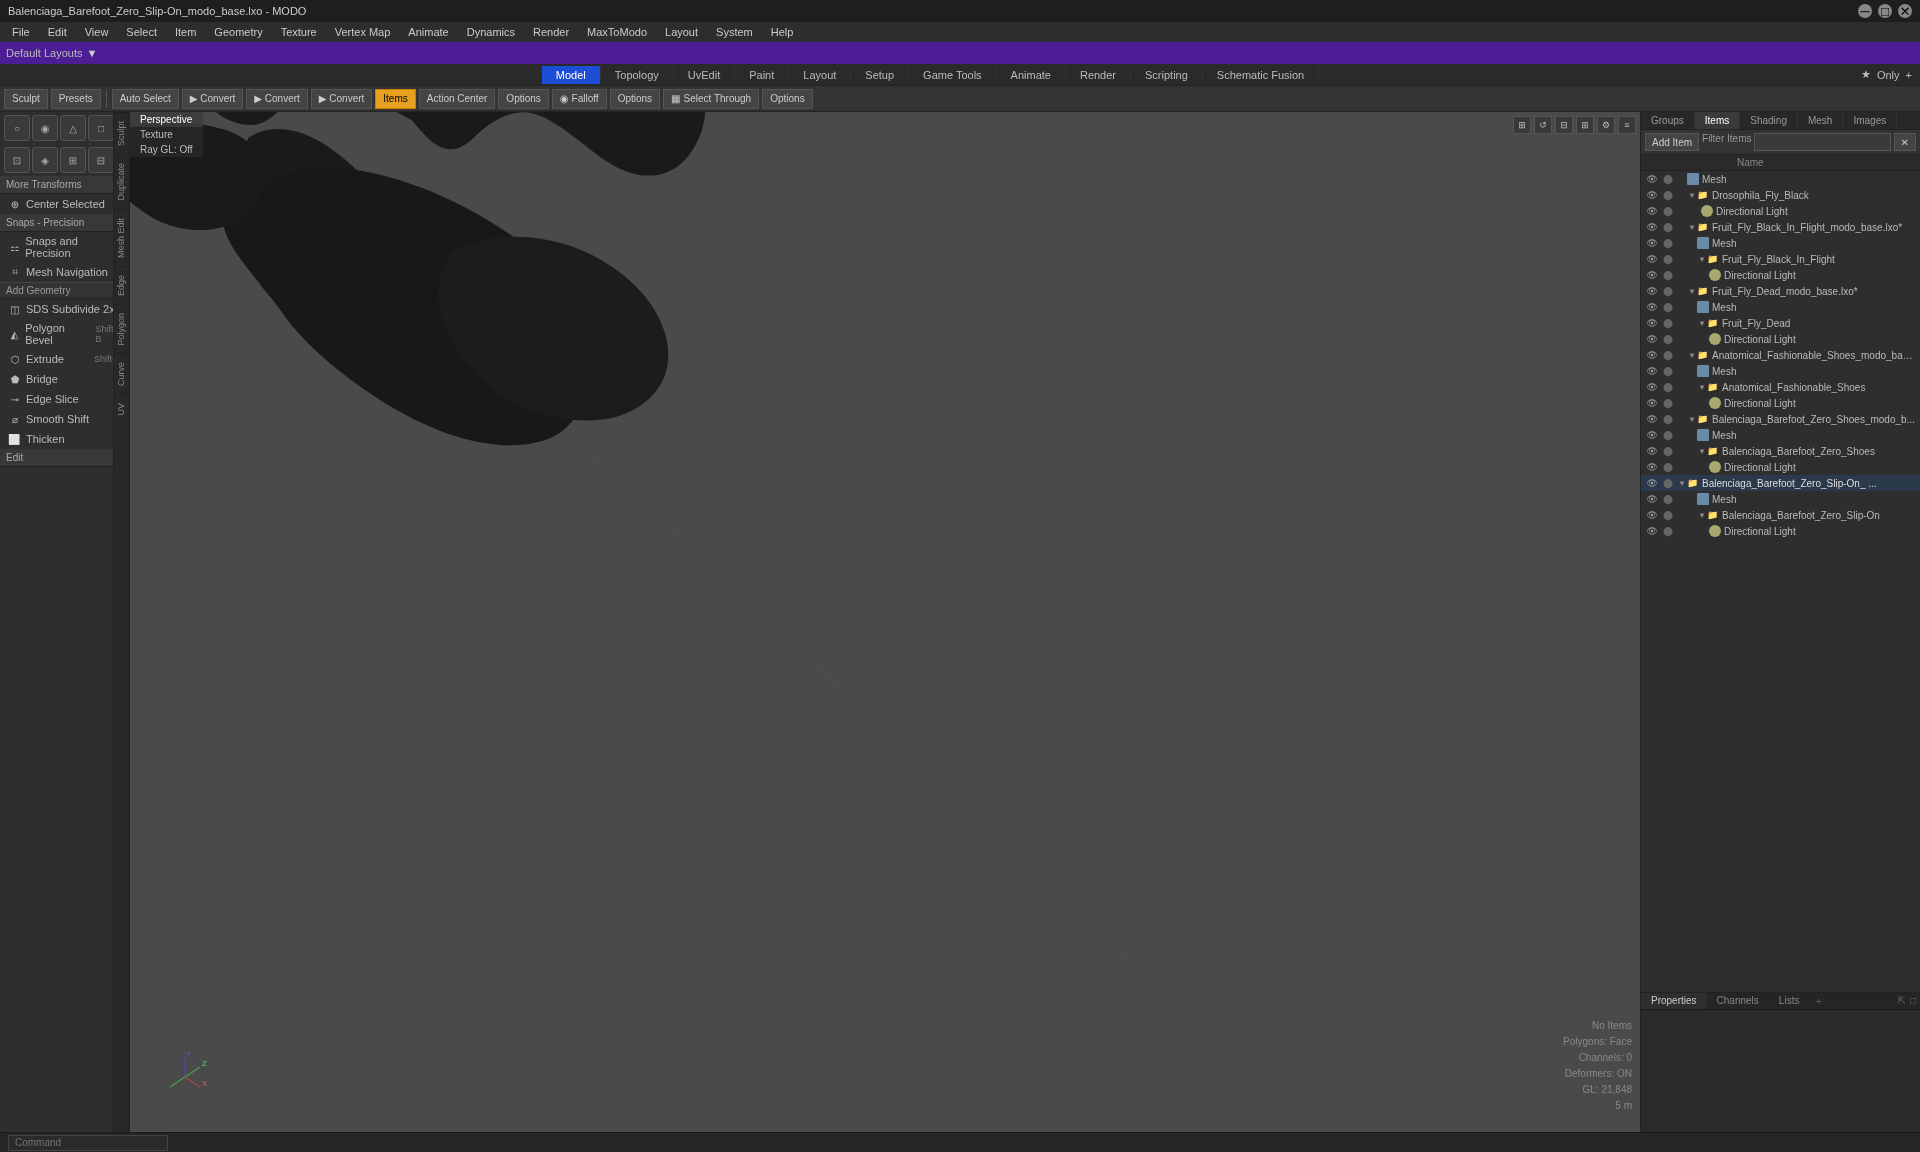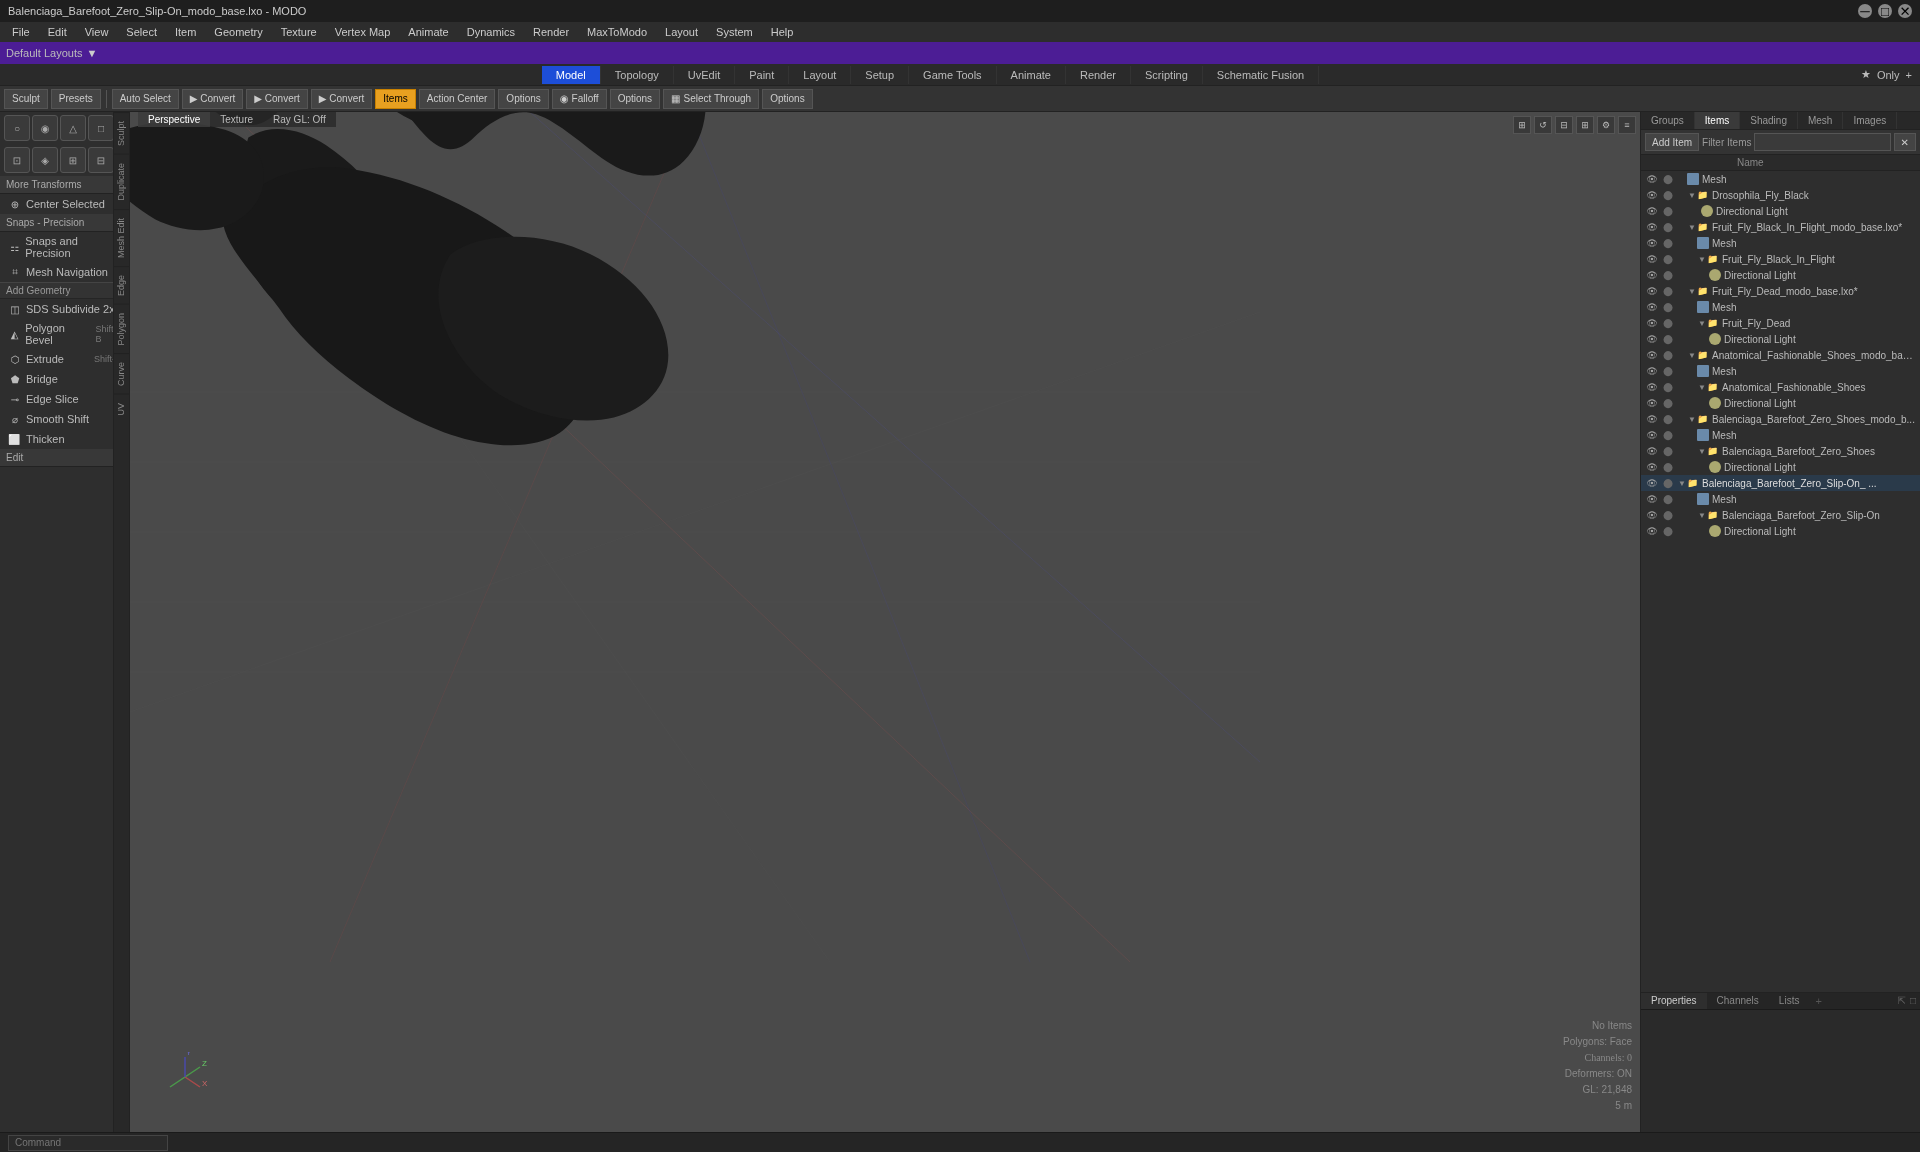--- a/index.html
+++ b/index.html
@@ -193,24 +193,25 @@
 
     
     #viewport {
       flex: 1;
       background: #4a4a4a;
       position: relative;
       overflow: hidden;
     }
     #viewport-header {
       position: absolute;
-      top: 0; left: 8px;
+      top: 0; left: 0;
       display: flex;
       gap: 0;
       z-index: 10;
+      flex-direction: column;
     }
     .viewport-tab {
       background: rgba(40,40,40,0.8);
       padding: 2px 10px;
       font-size: 10px;
       color: #bbb;
       cursor: pointer;
     }
     .viewport-tab.active { background: rgba(60,60,60,0.9); color: #fff; }
     #viewport-controls {
@@ -265,21 +266,20 @@
     .right-tab {
       padding: 3px 10px;
       font-size: 10px;
       color: #999;
       cursor: pointer;
       border-right: 1px solid #333;
     }
     .right-tab.active { background: #3a3a3a; color: #fff; }
     #right-toolbar {
       display: flex;
-      align-items: center;
       padding: 3px 4px;
       gap: 3px;
       background: #333;
       border-bottom: 1px solid #222;
     }
     .right-toolbar-btn {
       background: #444;
       border: 1px solid #555;
       color: #ccc;
       padding: 1px 6px;
@@ -684,21 +684,21 @@
         <line x1="25" y1="25" x2="25" y2="5" stroke="#4a4aaa" stroke-width="1.5"></line>
         <text x="42" y="34" fill="#cc6666" font-size="8">X</text>
         <text x="26" y="3" fill="#6666cc" font-size="8">Y</text>
         <text x="42" y="14" fill="#66cc66" font-size="8">Z</text>
       </svg>
     </div>
 
     <div id="coord-display">
       <div style="color:#888;font-size:10px;">No Items</div>
       <div style="color:#888;font-size:10px;">Polygons: Face</div>
-      <div style="color:#888;font-size:10px;font-family:Liberation Serif, serif;">Channels: 0</div>
+      <div style="color:#888;font-size:10px;">Channels: 0</div>
       <div style="color:#888;font-size:10px;">Deformers: ON</div>
       <div style="color:#888;font-size:10px;">GL: 21,848</div>
       <div style="color:#888;font-size:10px;">5 m</div>
     </div>
   </div>
 
   <div id="right-panel">
 
     <div id="right-tabs">
       <div class="right-tab">Groups</div>

